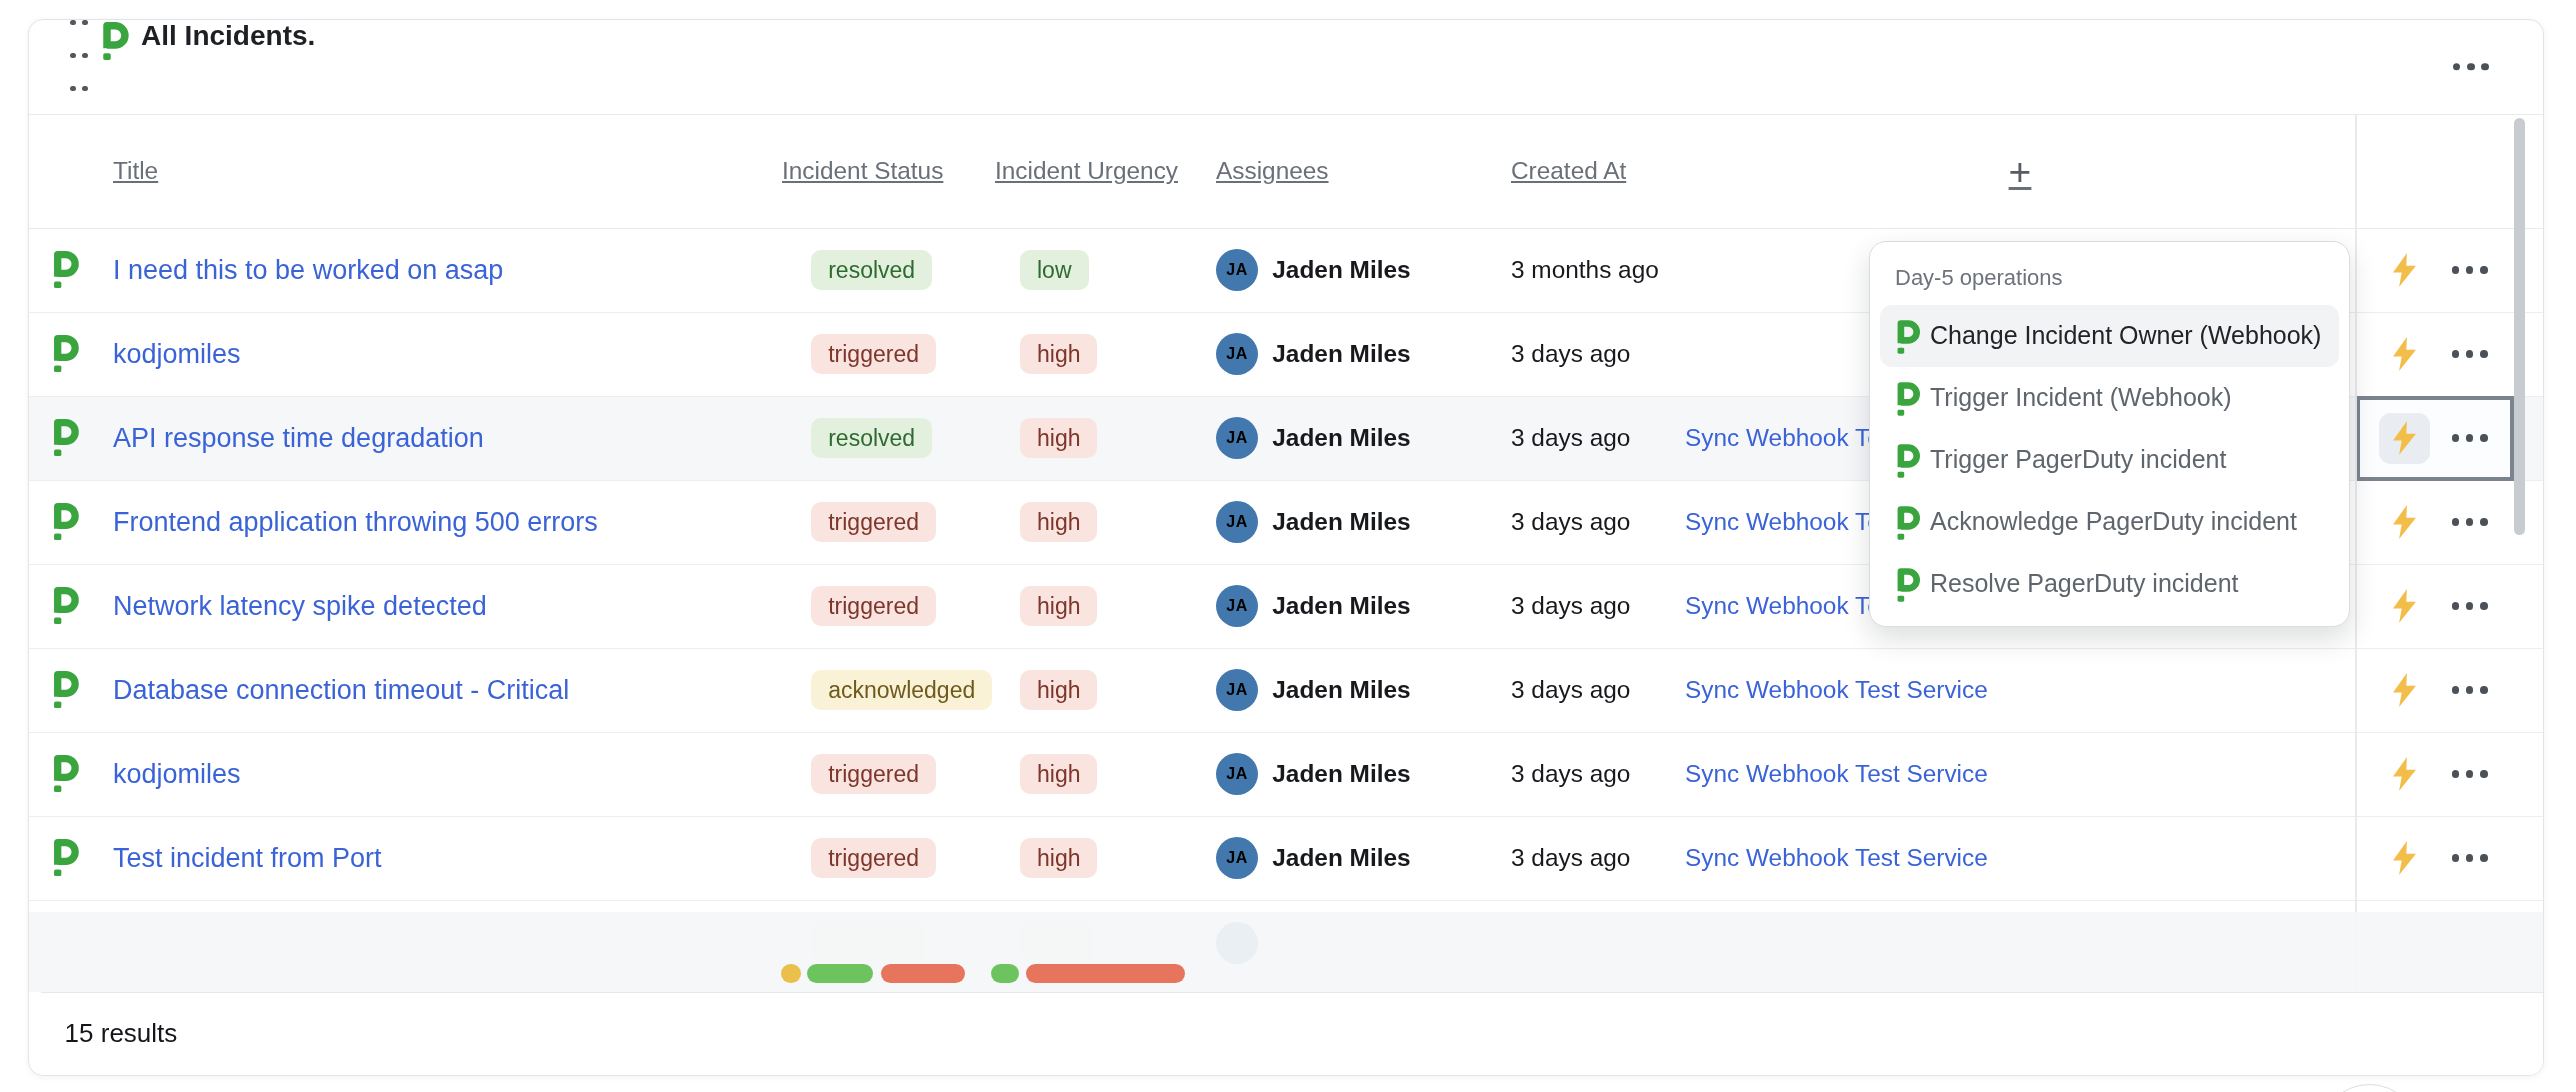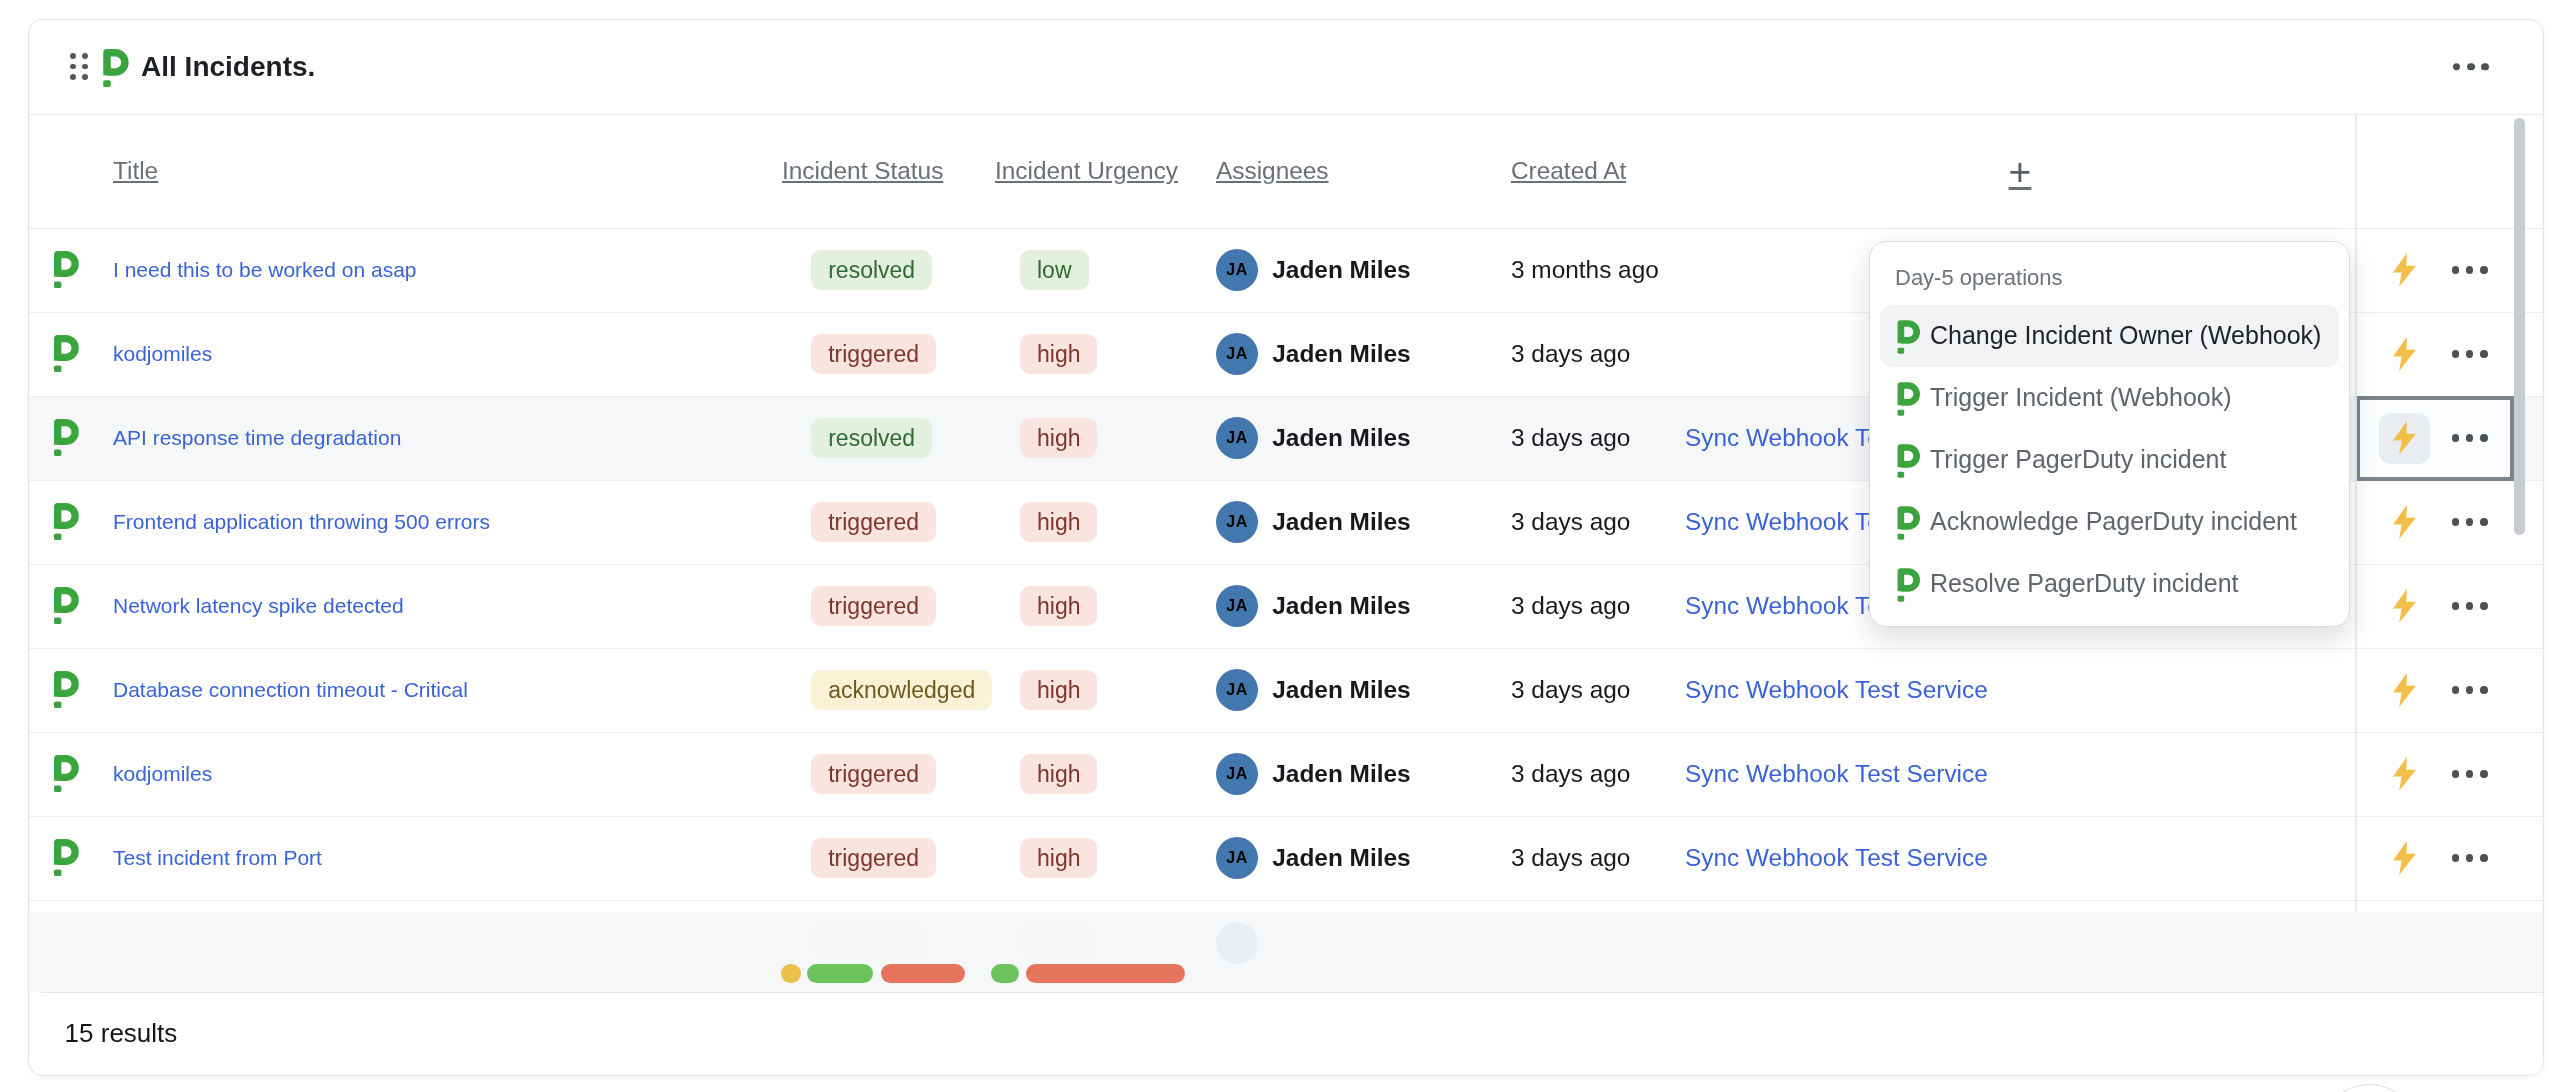--- a/index.html
+++ b/index.html
@@ -9,21 +9,21 @@
     font-family:"Liberation Sans","DejaVu Sans",sans-serif;
     -webkit-font-smoothing:antialiased;
   }
   
   .card{
     position:absolute;left:28px;top:18.5px;width:2516px;height:1057px;
     box-sizing:border-box;background:#fff;border:1.7px solid #e1e4e9;
     border-radius:15px;box-shadow:0 1.7px 6.7px rgba(25,30,40,.05);overflow:hidden;
   }
   
-  .w-header{height:95px;box-sizing:border-box;display:flex;align-items:center;
+  .w-header{height:95px;box-sizing:border-box;display:flex;
     padding:0 51px 0 41px;border-bottom:1.7px solid #e8ebee;position:relative;}
   .grip{display:grid;grid-template-columns:repeat(2,5.9px);gap:5px 5.9px;margin-right:12.6px;cursor:grab;}
   .grip i{width:5.9px;height:5.9px;border-radius:50%;background:#54585e;}
   .p-icon{display:inline-flex;color:#3aa53f;flex:none;}
   .p-icon.light{color:#9ad29b;}
   .w-title{font-size:28px;font-weight:700;color:#1d2024;margin-left:11.8px;}
   .dots{display:flex;gap:6.7px;align-items:center;cursor:pointer;background:none;border:none;padding:0;}
   .dots i{width:7.6px;height:7.6px;border-radius:50%;background:#4c5157;}
   .w-menu{position:absolute;right:54px;top:50%;transform:translateY(-50%);}
   
@@ -31,21 +31,21 @@
   .col-header{height:114px;box-sizing:border-box;border-bottom:1.7px solid #e8ebee;
     color:#6a7078;font-size:24.4px;font-weight:400;text-decoration:underline;}
   .col-header .hcell{cursor:pointer;}
   .hcell-service{display:flex;align-items:center;gap:18.5px;padding-left:12.6px;}
   .hcell-add{display:flex;justify-content:center;}
   .add-btn{font-size:39px;font-weight:300;color:#575c63;background:none;border:none;line-height:1;cursor:pointer;padding:0;}
   
   .row{height:84px;box-sizing:border-box;border-bottom:1.7px solid #eceef1;position:relative;background:#fff;}
   .row.hovered{background:#f6f7f9;}
   .c-icon{padding-left:22px;}
-  .title-link{color:#3b63d8;font-size:21px;font-weight:500;text-decoration:none;cursor:pointer;text-align:right;}
+  .title-link{color:#3b63d8;font-size:27px;font-weight:500;text-decoration:none;cursor:pointer;text-align:right;}
   .badge{display:inline-flex;align-items:center;justify-content:center;height:40px;
     padding:0 17px;border-radius:10px;font-size:23px;font-weight:500;box-sizing:border-box;margin-left:25px;}
   .badge.green{background:#e2f0dd;color:#2f6a31;}
   .badge.red{background:#f9e4df;color:#7e352a;}
   .badge.yellow{background:#faf2d7;color:#6f5a1d;}
   .c-status{padding-left:4.2px;}
   .assignee{display:flex;align-items:center;gap:14.3px;}
   .avatar{width:42px;height:42px;border-radius:50%;background:#4278ad;color:#000000;
     font-size:16px;font-weight:600;display:flex;align-items:center;justify-content:center;flex:none;letter-spacing:0.4px;}
   .assignee-name{font-size:24.4px;font-weight:600;color:#17191d;}

